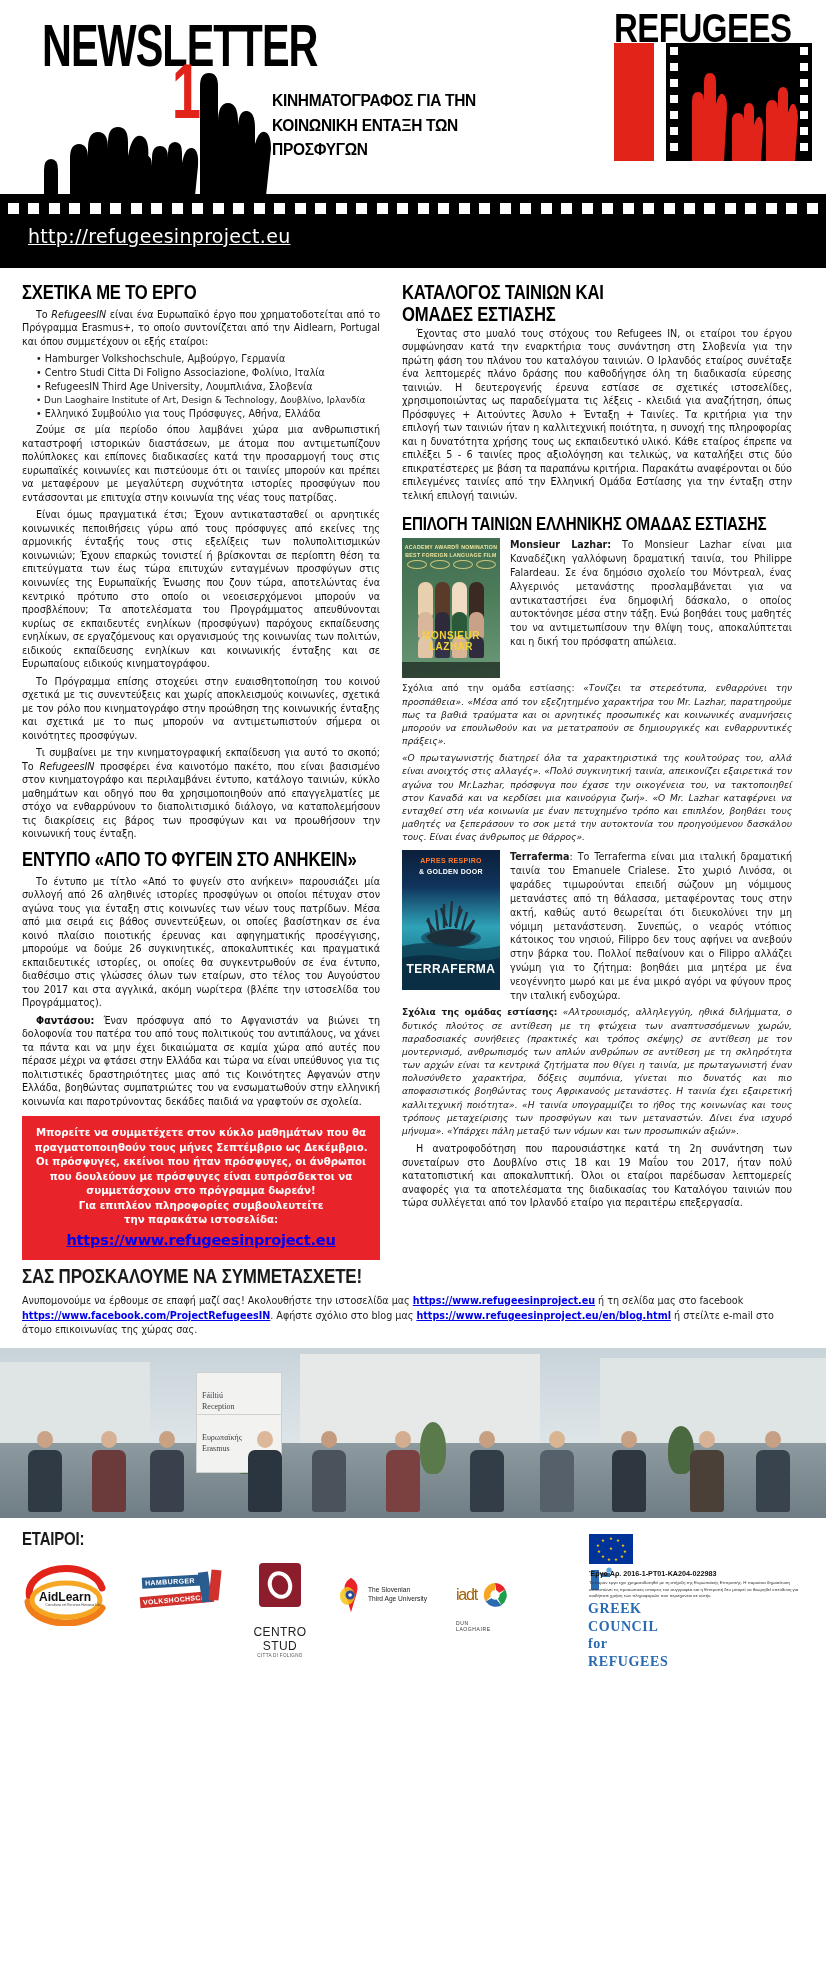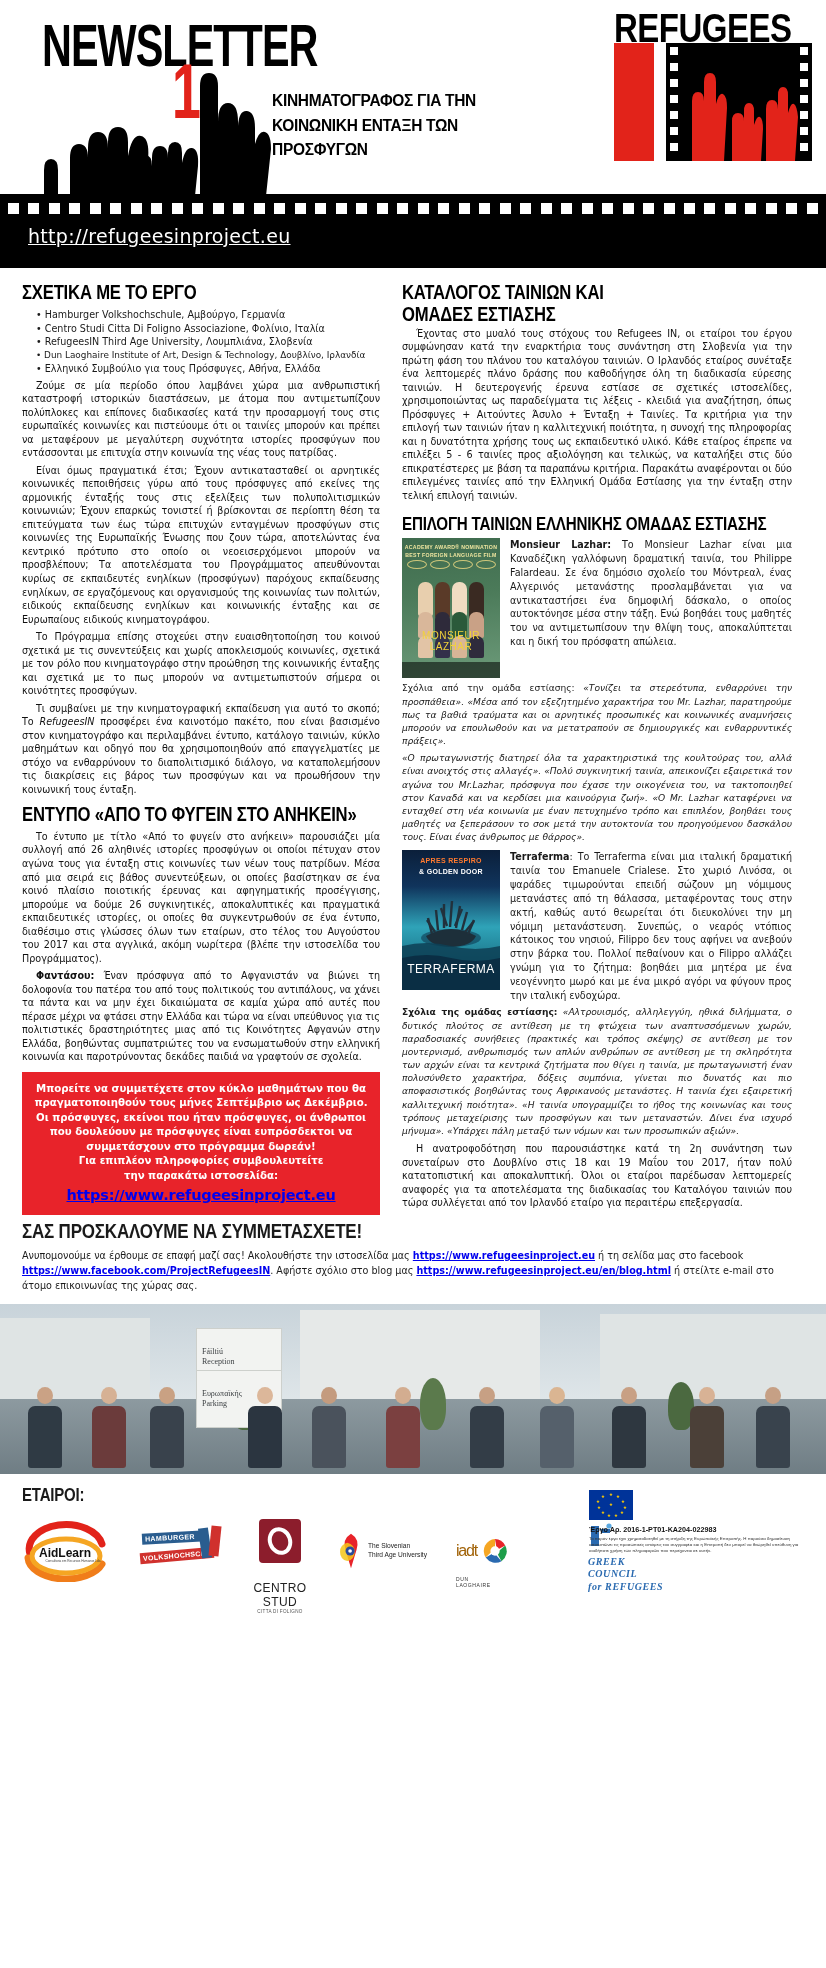--- a/index.html
+++ b/index.html
@@ -168,21 +168,21 @@
   .film {
     display: flex;
     gap: 10px;
     margin: 6px 0 4px 0;
   }
   .poster { flex: 0 0 auto; width: 98px; height: 140px; position: relative; overflow: hidden; }
   .poster-lazhar { background: linear-gradient(175deg,#3f6b4e 0%, #4b7a59 40%, #6d9b7a 100%); }
   .poster-terra  { background: linear-gradient(180deg,#0b1f3a 0%, #10345c 26%, #2fa3b8 55%, #0d4f63 100%); }
   .poster-title {
     position:absolute; left:0; right:0; bottom:20px;
-    text-align:center; font-weight:normal; font-size:11px;
+    text-align:center; font-weight:bold; font-size:11px;
     letter-spacing:0.5px;
   }
   .poster-lazhar .poster-title { color:#f2d23a; font-size:10px; bottom: 26px;}
   .poster-terra .poster-title { color:#ffffff; font-size:12px; bottom: 14px;}
   .poster-top {
     position:absolute; top:6px; left:0; right:0; text-align:center;
     font-size:5.2px; font-weight:bold; letter-spacing:0.3px; line-height:1.5;
   }
   .poster-lazhar .poster-top { color:#f0e6a0; }
   .poster-terra .poster-top { color:#ffffff; font-size:7px; }
@@ -248,21 +248,21 @@
   .centro-t { font-size:12px; letter-spacing:0.4px; margin-top:18px; color:#222; }
   .centro-t2 { font-size:4.6px; letter-spacing:0.3px; color:#555; }
   .lg-slov { width:98px; height:56px; display:flex; align-items:center; gap:4px;}
   .slov-mark { width:26px; height:42px; position:relative; }
   .slov-t { font-size:6.6px; color:#222; line-height:1.35; }
   .lg-iadt { width:112px; height:52px; display:flex; align-items:center; gap:5px;}
   .iadt-word { font-size:16px; letter-spacing:-1.2px; color:#a16207; }
   .iadt-sub { position:absolute; left:0; top:34px; font-size:5px; letter-spacing:0.6px; color:#333; }
   .iadt-ring { width:26px; height:26px; border-radius:50%; position:relative; }
   .lg-gcr { width:88px; height:56px; }
-  .gcr-t { font-size:10px; font-weight:bold; color:#2a6ab0; letter-spacing:0.6px; line-height:1.25; font-family:"Liberation Serif", serif;font-style:italic;}
+  .gcr-t { font-size:14px; font-weight:bold; color:#2a6ab0; letter-spacing:0.6px; line-height:1.25; font-family:"Liberation Serif", serif;}
   .eu-block { position:absolute; right:22px; top:16px; width:215px; }
   .eu-flag { width:44px; height:30px; background:#003399; position:relative; float:left; margin-right:7px; }
   .eu-star { position:absolute; color:#FFCC00; font-size:4.4px; line-height:1;}
   .eu-text { font-size:7.4px; color:#2a5aa0; line-height:1.42; }
   .eu-proj { clear:both; font-size:7.2px; font-weight:bold; color:#111; padding-top:5px;}
   .eu-disc { font-size:4.4px; color:#333; line-height:1.45; padding-top:2px;}
 </style>
 </head>
 <body>
 
@@ -361,20 +361,21 @@
   </div>
   <a class="site-url" href="#">http://refugeesinproject.eu</a>
 </div>
 
 <div class="content">
 
   <div class="col col-left">
 
     <h2 class="sect">ΣΧΕΤΙΚΑ ΜΕ ΤΟ ΕΡΓΟ</h2>
 
+    <p class="body"><span>Το </span><em class="proj">RefugeesIN</em><span> είναι ένα Ευρωπαϊκό έργο που χρηματοδοτείται από το Πρόγραμμα Erasmus+, το οποίο συντονίζεται από την Aidlearn, Portugal και όπου συμμετέχουν οι εξής εταίροι:</span></p>
 
     <ul class="partners">
       <li>Hamburger Volkshochschule, Αμβούργο, Γερμανία</li>
       <li>Centro Studi Citta Di Foligno Associazione, Φολίνιο, Ιταλία</li>
       <li>RefugeesIN Third Age University, Λουμπλιάνα, Σλοβενία</li>
       <li style="font-size:8.9px">Dun Laoghaire Institute of Art, Design &amp; Technology, Δουβλίνο, Ιρλανδία</li>
       <li>Ελληνικό Συμβούλιο για τους Πρόσφυγες, Αθήνα, Ελλάδα</li>
     </ul>
 
     <p class="body">Ζούμε σε μία περίοδο όπου λαμβάνει χώρα μια ανθρωπιστική καταστροφή ιστορικών διαστάσεων, με άτομα που αντιμετωπίζουν πολύπλοκες και επίπονες διαδικασίες κατά την προσαρμογή τους στις ευρωπαϊκές κοινωνίες και πιστεύουμε ότι οι ταινίες μπορούν και πρέπει να μεταφέρουν με μεγαλύτερη συχνότητα ιστορίες προσφύγων που εντάσσονται με επιτυχία στην κοινωνία της νέας τους πατρίδας.</p>
@@ -507,21 +508,21 @@
   <div class="pb-tree" style="left:232px;background:#4e6b42"></div>
   <div class="pb-tree" style="left:420px;background:#5b7a4c;height:52px"></div>
   <div class="pb-tree" style="left:668px;background:#4b6940;height:48px"></div>
 
   <div class="pb-sign" style="left:196px;top:24px;width:86px;">
     <div>Fáiltiú</div>
     <div>Reception</div>
   </div>
   <div class="pb-sign" style="left:196px;top:66px;width:86px;">
     <div>Ευρωπαϊκής</div>
-    <div>Parking</div>
+    <div>Erasmus</div>
   </div>
 
   <div class="pb-person" style="left:28px">
     <div class="pb-head" style="background:#caa285"></div>
       <div class="pb-body" style="background:#2f3a44"></div>
   </div>
   <div class="pb-person" style="left:92px">
     <div class="pb-head" style="background:#d6b194"></div>
       <div class="pb-body" style="background:#6b3b3b"></div>
   </div>

